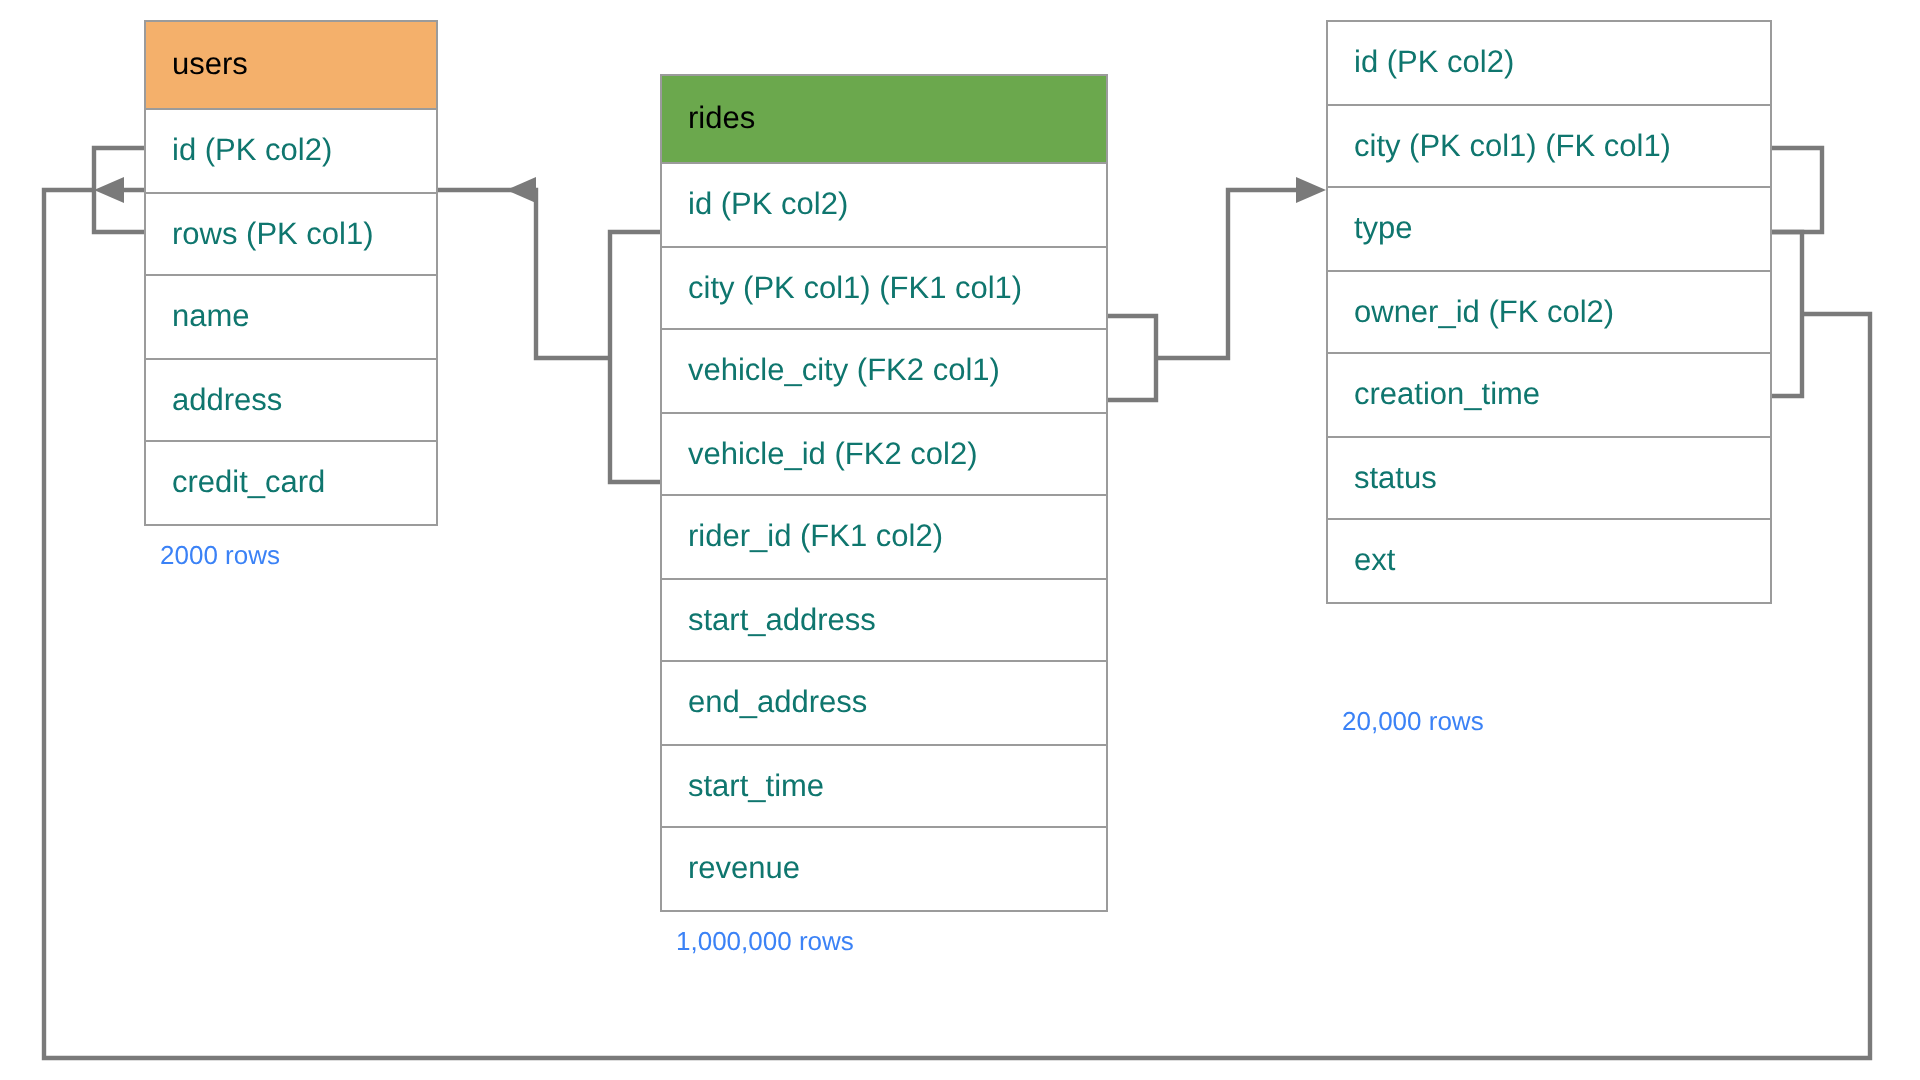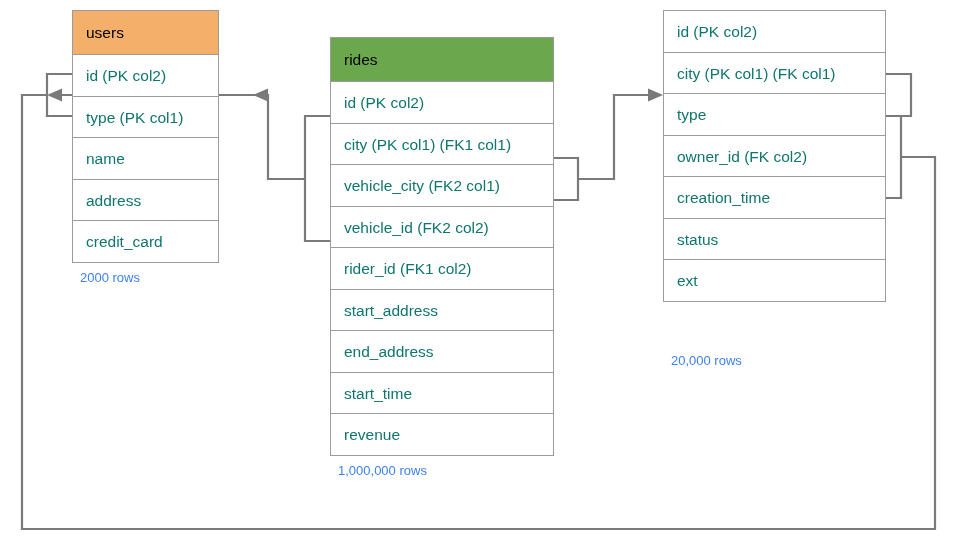--- a/index.html
+++ b/index.html
@@ -97,21 +97,21 @@
     </g>
 
     <polygon points="47,95 62,88.5 62,101.5" fill="#7a7a7a" stroke="none"></polygon>
     <polygon points="663,95 648,88.5 648,101.5" fill="#7a7a7a" stroke="none"></polygon>
     <polygon points="253,95 268,88.5 268,101.5" fill="#7a7a7a" stroke="none"></polygon>
   </svg>
 
   <div class="entity-table" id="table-users">
     <div class="entity-header" style="background-color: rgb(244, 176, 107);">users</div>
     <div class="entity-field">id (PK col2)</div>
-    <div class="entity-field">type (PK col1)</div>
+    <div class="entity-field">rows (PK col1)</div>
     <div class="entity-field">name</div>
     <div class="entity-field">address</div>
     <div class="entity-field">credit_card</div>
   </div>
   <div class="row-count" id="rowcount-users">2000 rows</div>
 
   <div class="entity-table" id="table-rides">
     <div class="entity-header" style="background-color: rgb(107, 168, 77);">rides</div>
     <div class="entity-field">id (PK col2)</div>
     <div class="entity-field">city (PK col1) (FK1 col1)</div>

